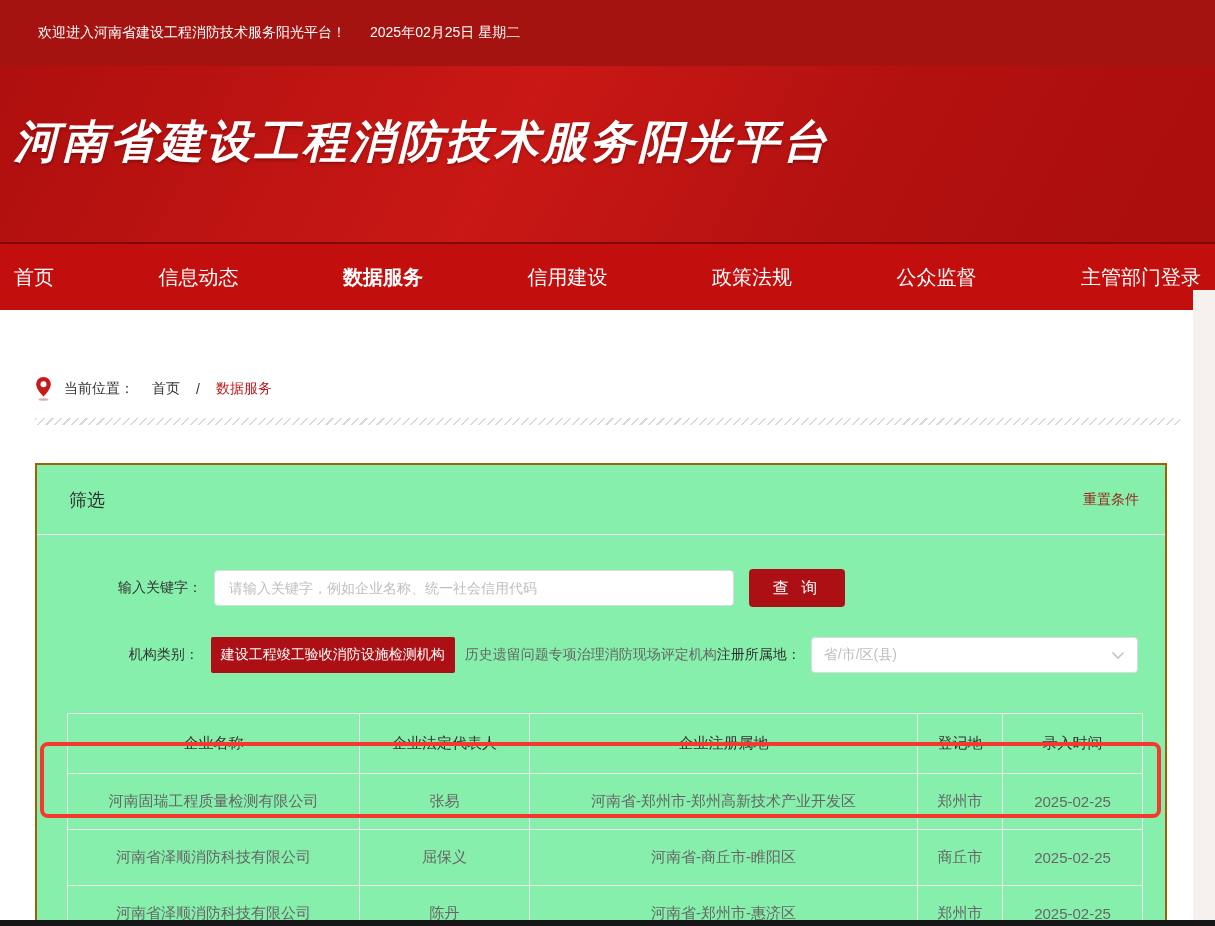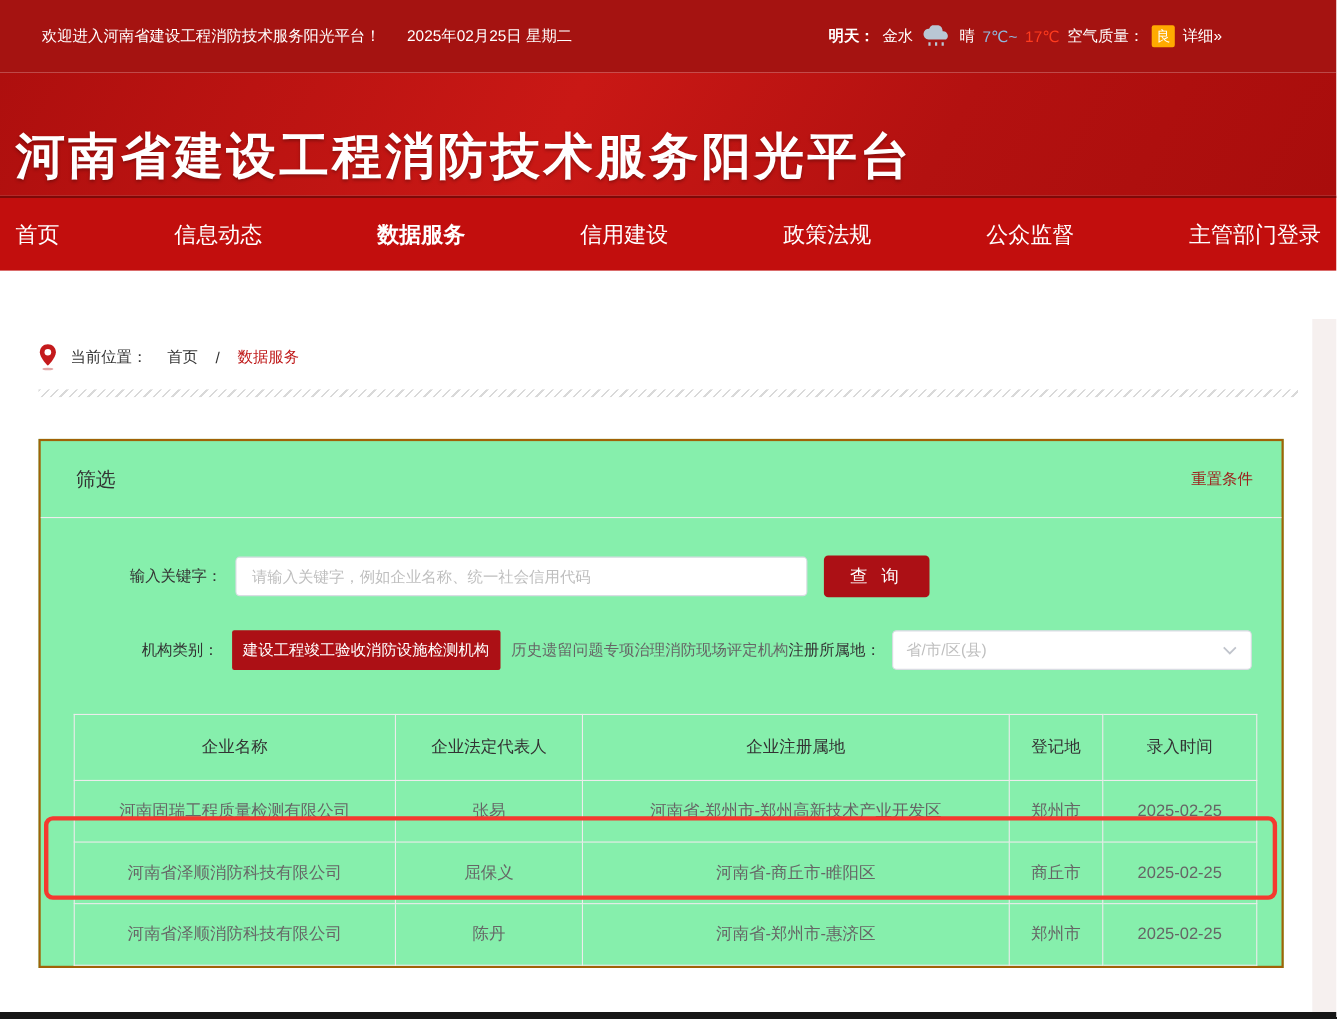--- a/index.html
+++ b/index.html
@@ -15,22 +15,23 @@
   }
   .topbar .date { margin-left:24px; }
   .weather { margin-left:auto; margin-right:66px; display:flex; align-items:center; gap:7px; }
   .weather .w-label { font-weight:bold; }
   .temp-low  { color:#8fb8dd; }
   .temp-high { color:#ff3c1e; }
   .aqi-badge { background:#ffaa00; color:#fff; padding:1px 4px; font-size:13px; border-radius:2px; }
   .cloud-icon { display:inline-flex; }
   
   .banner {
-    height:112px;
+    height:176px;
     background:linear-gradient(118deg,#ae0f0e 0%,#c91815 42%,#b31110 70%,#a90d0c 100%);
+    font-style:italic;
   }
   .banner h1 {
     padding:46px 0 0 14px; color:#fff; font-size:45px; font-weight:bold;
     letter-spacing:3px; text-shadow:0 2px 3px rgba(0,0,0,.28);
   }
   
   .nav {
     height:68px; background:#c20e0d; border-top:2px solid #7e0908;
     display:flex; align-items:center; justify-content:space-between;
     padding:0 14px; color:#fff; font-size:20px;
@@ -106,38 +107,20 @@
   .right-strip {
     position:absolute; right:0; top:290px; width:22px; height:636px; background:#f6f0ef;
   }
 </style>
 </head>
 <body>
 
 <div class="topbar">
   <span>欢迎进入河南省建设工程消防技术服务阳光平台！</span>
   <span class="date">2025年02月25日 星期二</span>
-  <div class="weather">
-    <span class="w-label">明天：</span>
-    <span>金水</span>
-    <span class="cloud-icon">
-      <svg width="28" height="20" viewBox="0 0 28 20">
-        <path d="M7 13a5 5 0 0 1 .6-9.97A6.5 6.5 0 0 1 20 5.5 4.2 4.2 0 0 1 23 13z" fill="#b9c7d4"></path>
-        <line x1="8" y1="15.5" x2="8" y2="18.5" stroke="#b9c7d4" stroke-width="2"></line>
-        <line x1="14" y1="15.5" x2="14" y2="18.5" stroke="#b9c7d4" stroke-width="2"></line>
-        <line x1="20" y1="15.5" x2="20" y2="18.5" stroke="#b9c7d4" stroke-width="2"></line>
-      </svg>
-    </span>
-    <span>晴</span>
-    <span class="temp-low">7℃~</span>
-    <span class="temp-high">17℃</span>
-    <span>空气质量：</span>
-    <span class="aqi-badge">良</span>
-    <span style="cursor:pointer;">详细»</span>
-  </div>
 </div>
 
 <div class="banner">
   <h1>河南省建设工程消防技术服务阳光平台</h1>
 </div>
 
 <div class="nav">
   <span class="nav-item">首页</span>
   <span class="nav-item">信息动态</span>
   <span class="nav-item active">数据服务</span>

